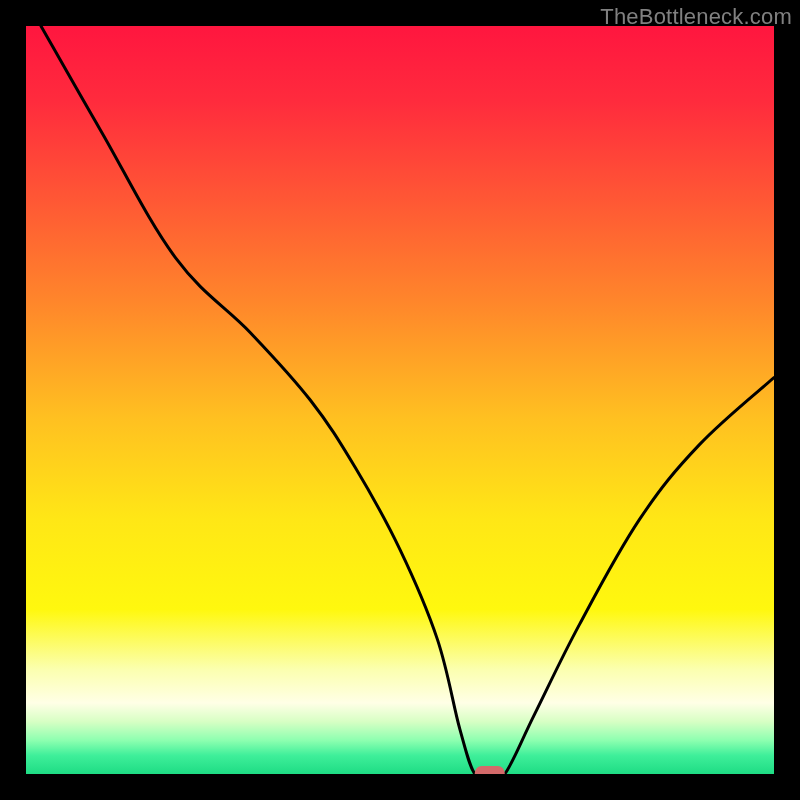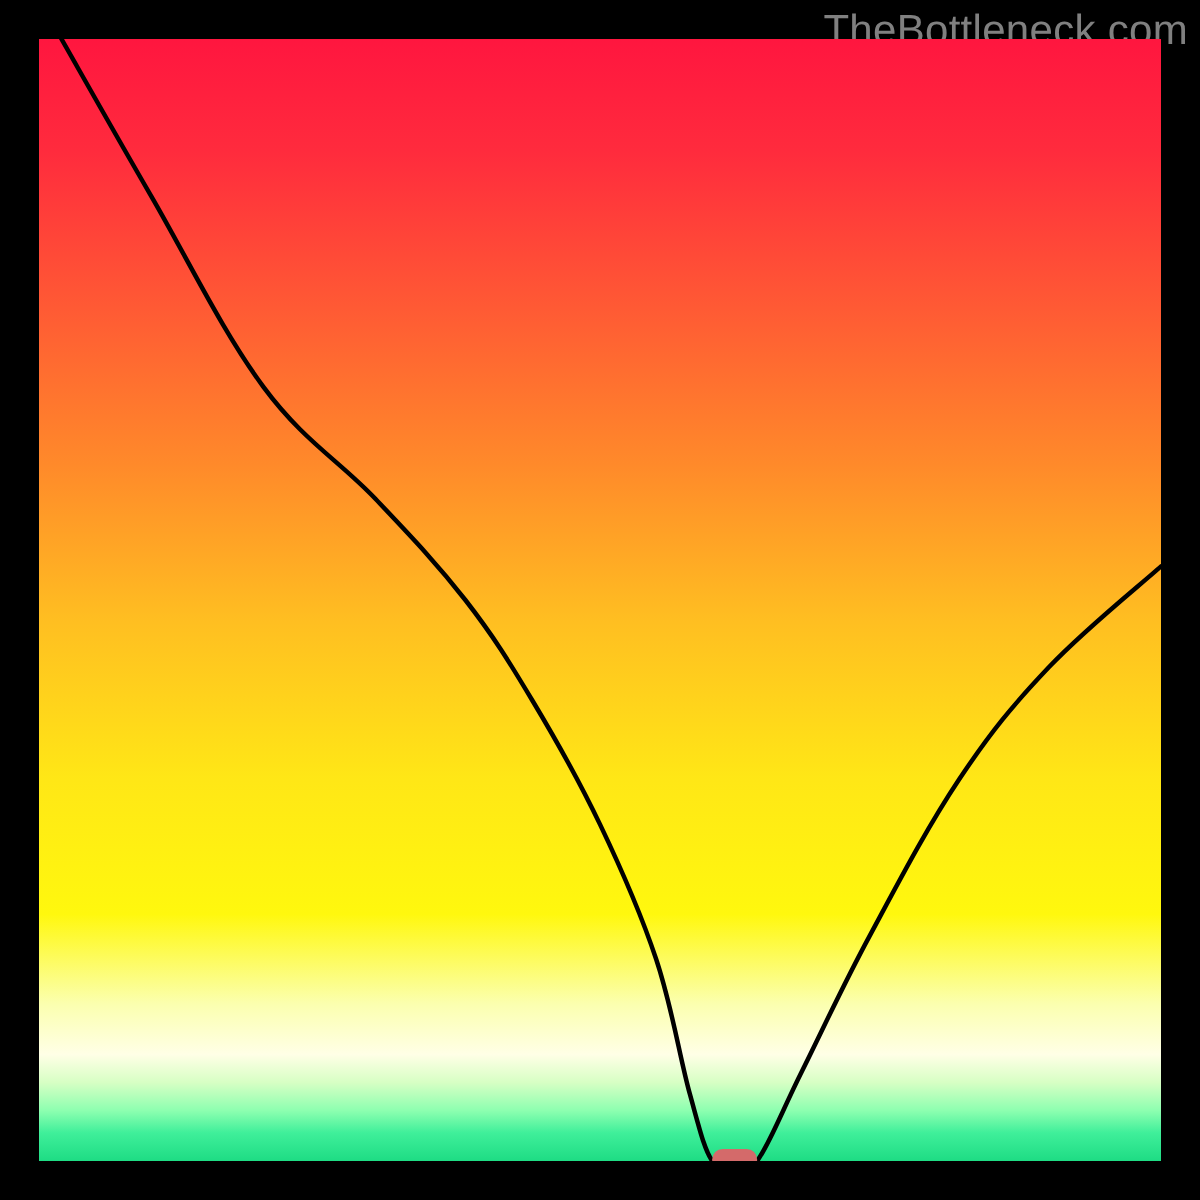--- a/index.html
+++ b/index.html
@@ -25,21 +25,21 @@
     top: 26px;
     width: 748px;
     height: 748px;
     overflow: hidden;
   }
   .watermark {
     position: absolute;
     top: 4px;
     right: 8px;
     color: #808080;
-    font-size: 28px;
+    font-size: 22px;
     font-weight: 500;
     letter-spacing: 0.2px;
     user-select: none;
   }
   svg { display: block; }
 </style>
 </head>
 <body>
 
 <div class="frame">

